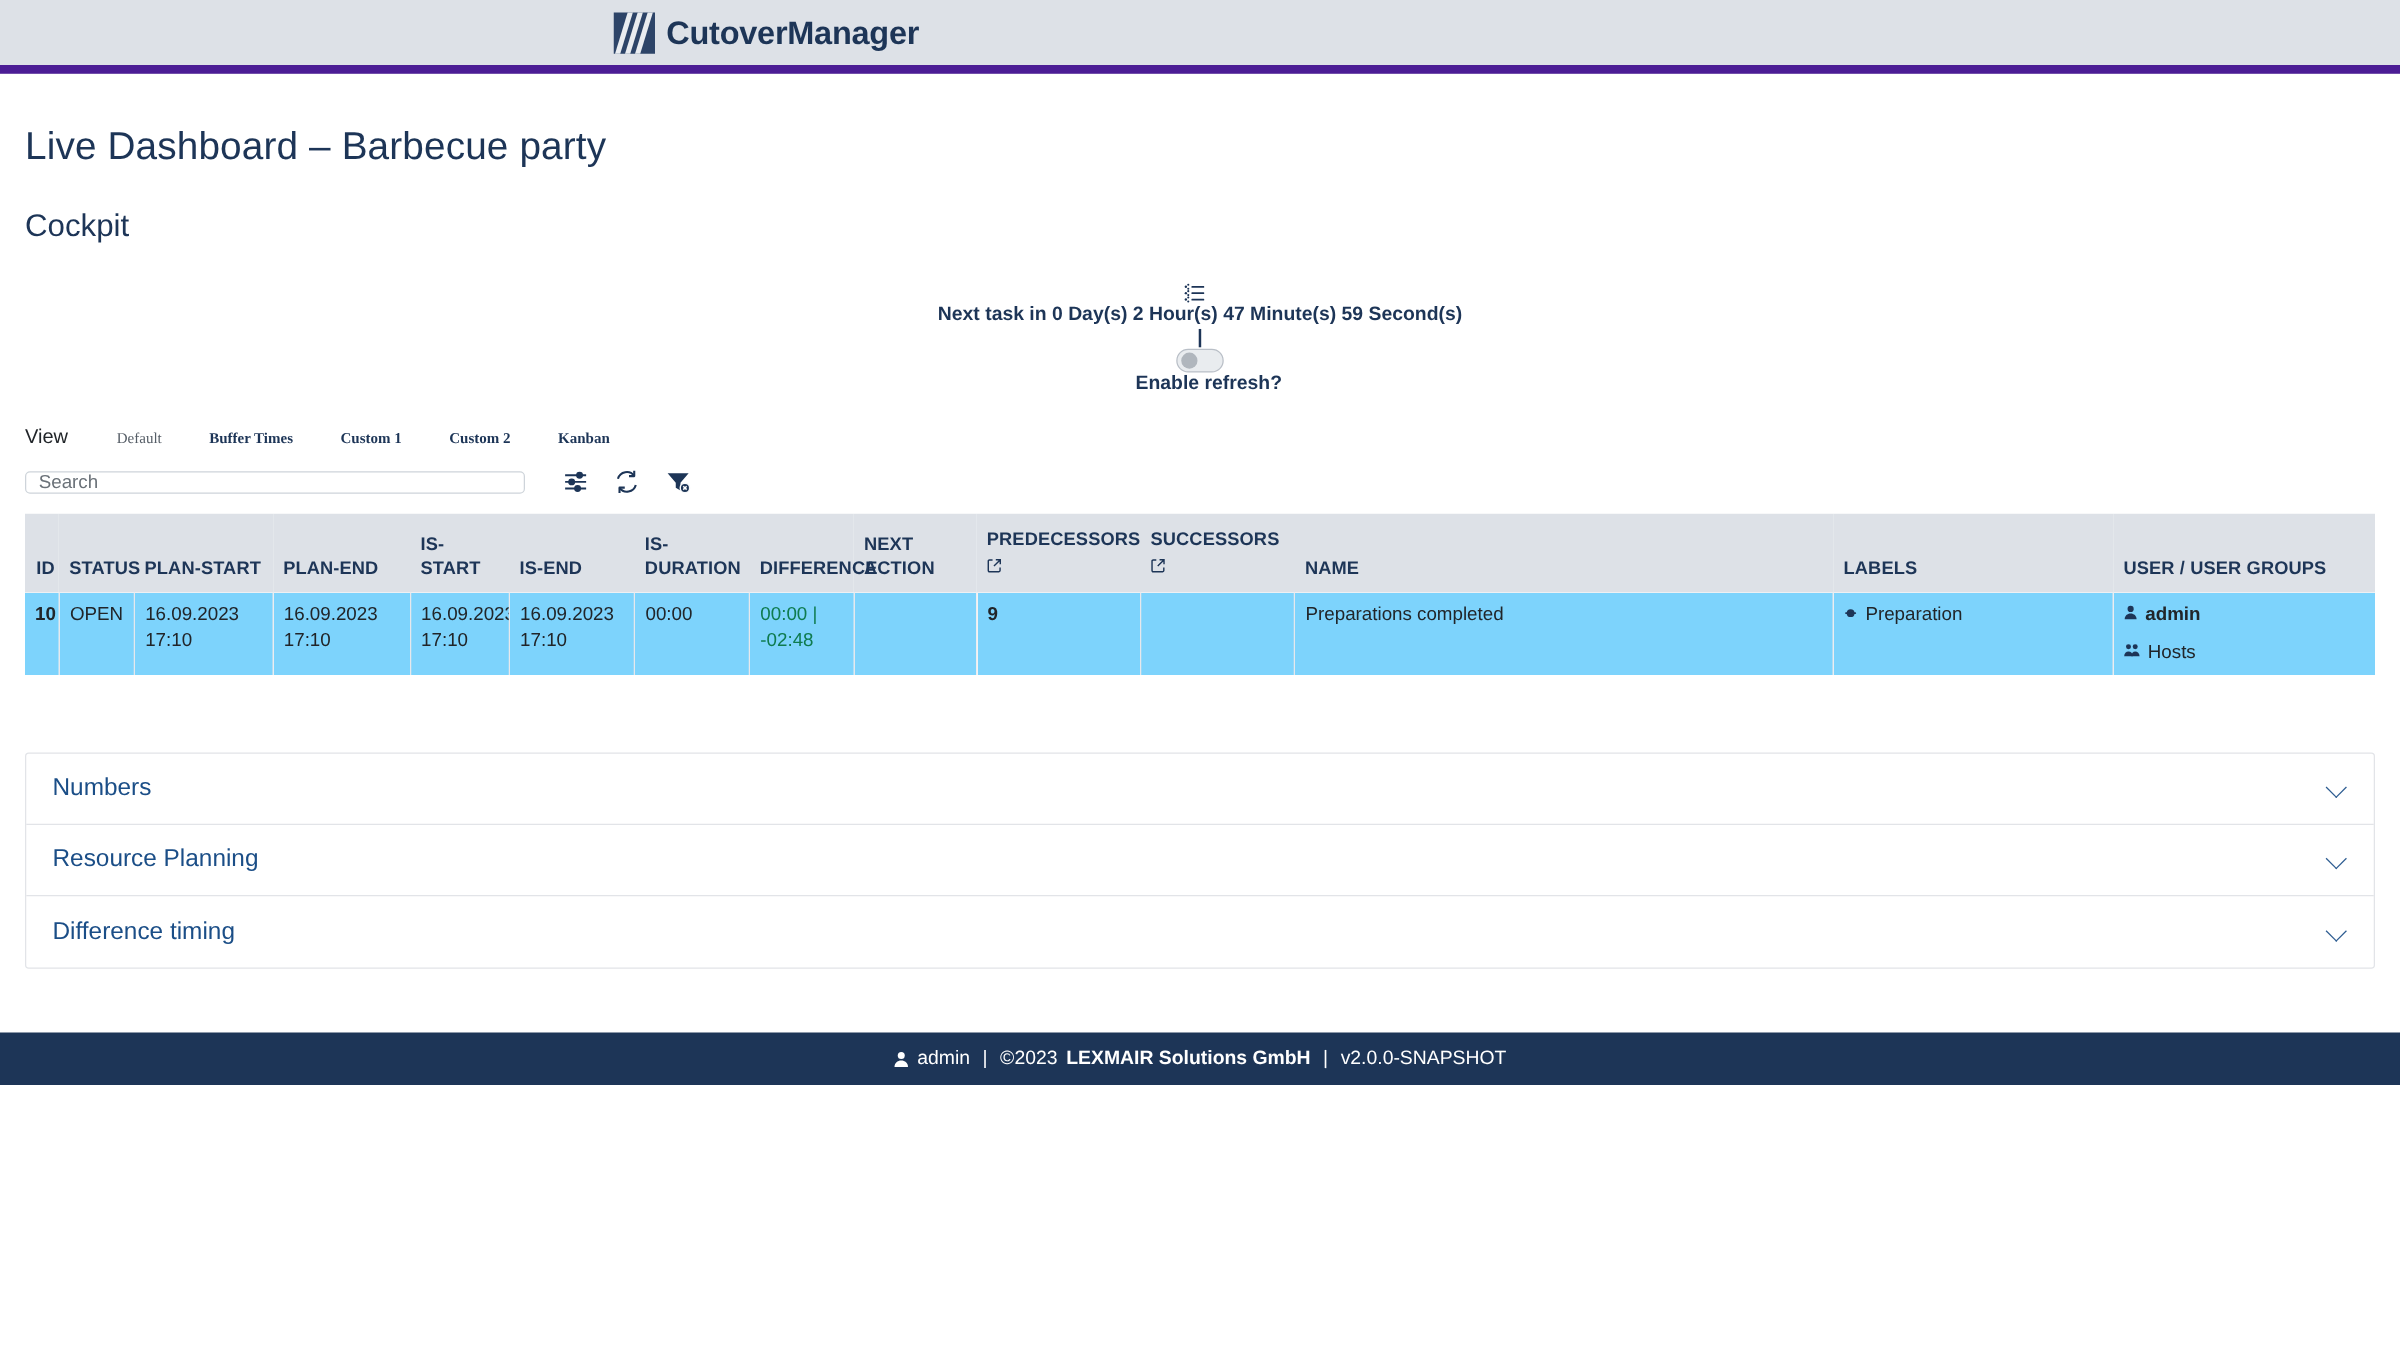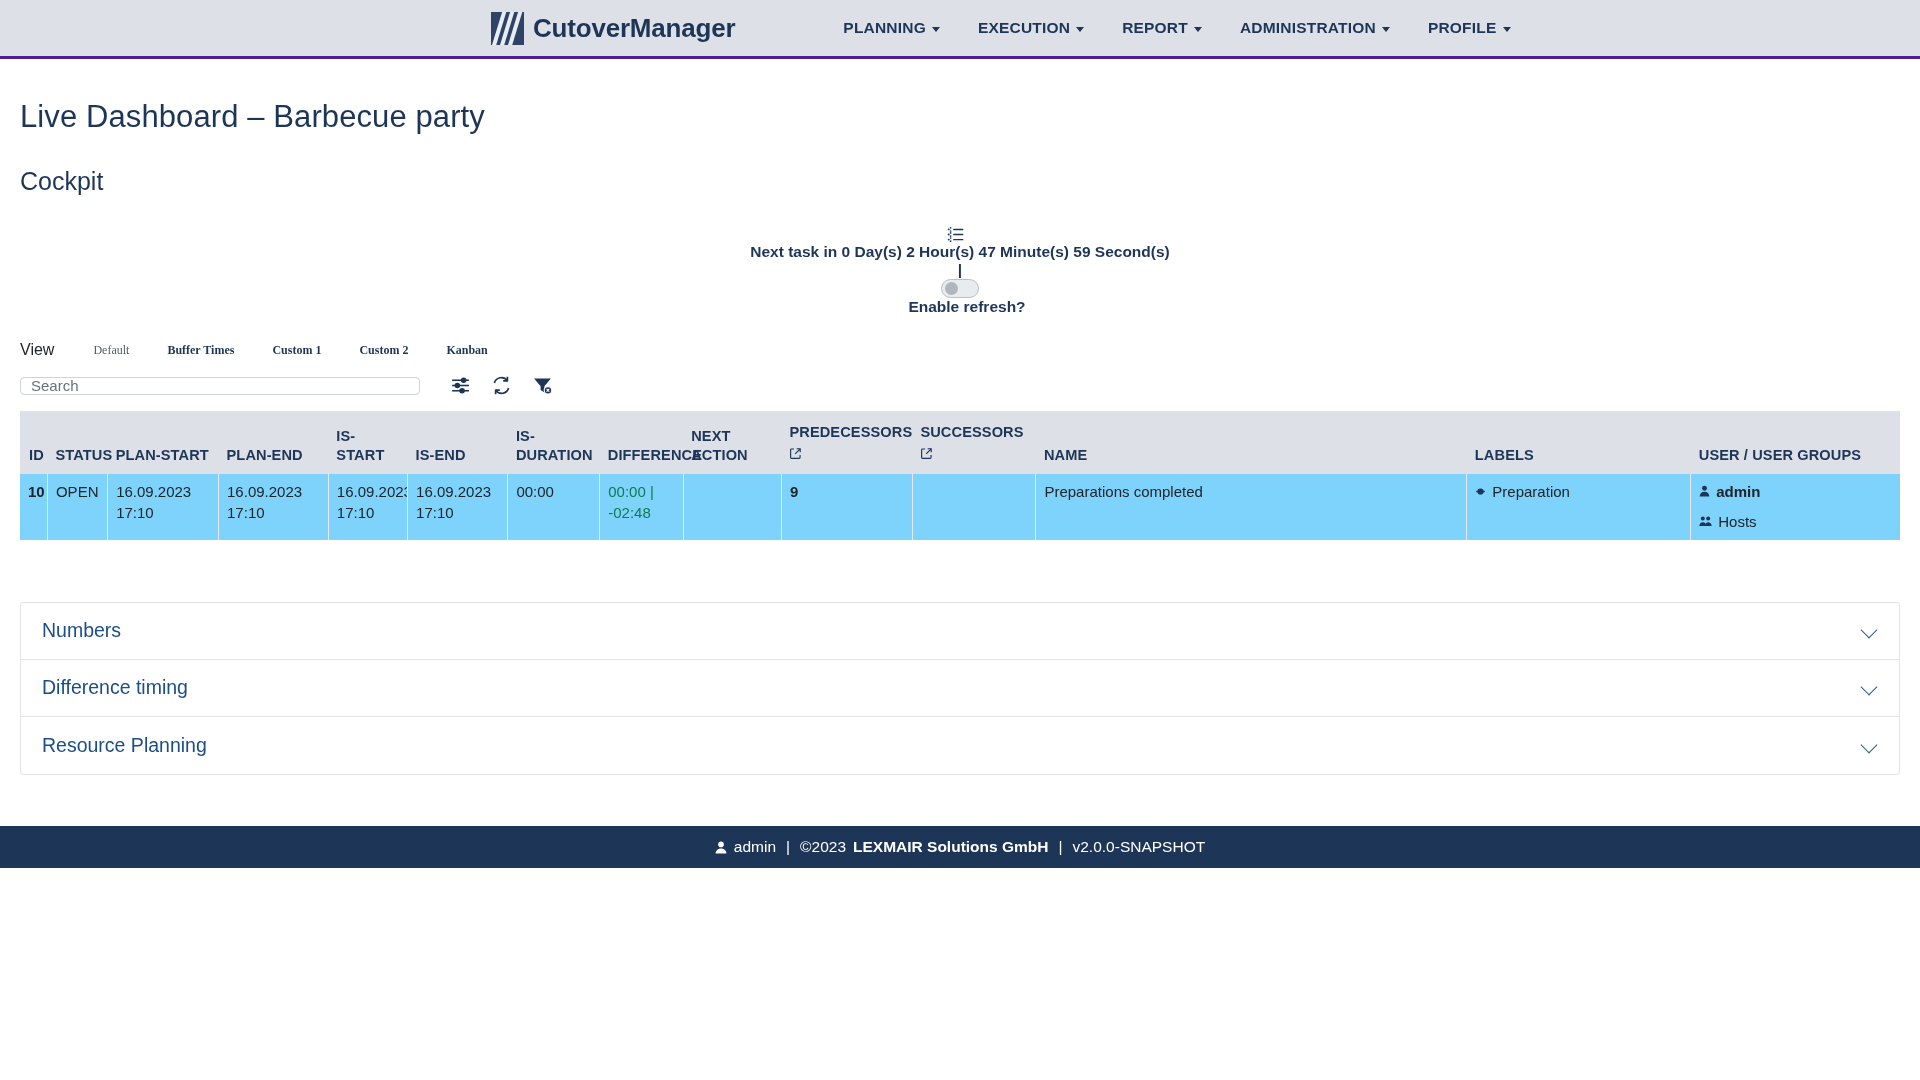--- a/index.html
+++ b/index.html
@@ -13,21 +13,21 @@
     color: #212529;
     overflow: hidden;
   }
 
   
   .navbar {
     height: 59px;
     background: #dde1e7;
     display: flex;
     align-items: center;
-    border-bottom: 3px solid #4c1d95;
+    border-bottom: 7px solid #4c1d95;
   }
   .brand {
     display: flex;
     align-items: center;
     gap: 9px;
     margin-left: 491px;
     text-decoration: none;
   }
   .brand-logo {
     width: 33px;
@@ -288,42 +288,20 @@
 
 <div class="navbar">
   <a class="brand" href="#">
     <span class="brand-logo">
       <i></i>
         <i></i>
         <i></i>
     </span>
     <span class="brand-text">CutoverManager</span>
   </a>
-  <div class="nav-items">
-    <a class="nav-link" href="#">
-      <span>PLANNING</span>
-      <span class="caret"></span>
-    </a>
-    <a class="nav-link" href="#">
-      <span>EXECUTION</span>
-      <span class="caret"></span>
-    </a>
-    <a class="nav-link" href="#">
-      <span>REPORT</span>
-      <span class="caret"></span>
-    </a>
-    <a class="nav-link" href="#">
-      <span>ADMINISTRATION</span>
-      <span class="caret"></span>
-    </a>
-    <a class="nav-link" href="#">
-      <span>PROFILE</span>
-      <span class="caret"></span>
-    </a>
-  </div>
 </div>
 
 <div class="page">
 
   <h1 class="page-title">Live Dashboard  –  Barbecue party</h1>
   <h2 class="sub-title">Cockpit</h2>
 
   <div class="status-bar">
     <span class="tasks-icon">
       <svg width="17" height="17" viewBox="0 0 16 16" fill="#1d3557">
@@ -507,25 +485,25 @@
     </tbody>
   </table>
 
 
   <div class="accordion">
     <div class="acc-item">
       <span class="acc-title">Numbers</span>
       <span class="chev"></span>
     </div>
     <div class="acc-item">
-      <span class="acc-title">Difference timing</span>
+      <span class="acc-title">Resource Planning</span>
       <span class="chev"></span>
     </div>
     <div class="acc-item">
-      <span class="acc-title">Resource Planning</span>
+      <span class="acc-title">Difference timing</span>
       <span class="chev"></span>
     </div>
   </div>
 
 </div>
 
 <div class="footer">
   <span class="user-ico">
     <svg width="12" height="13" viewBox="0 0 12 13" fill="#ffffff">
       <circle cx="6" cy="3.4" r="2.8"></circle>

